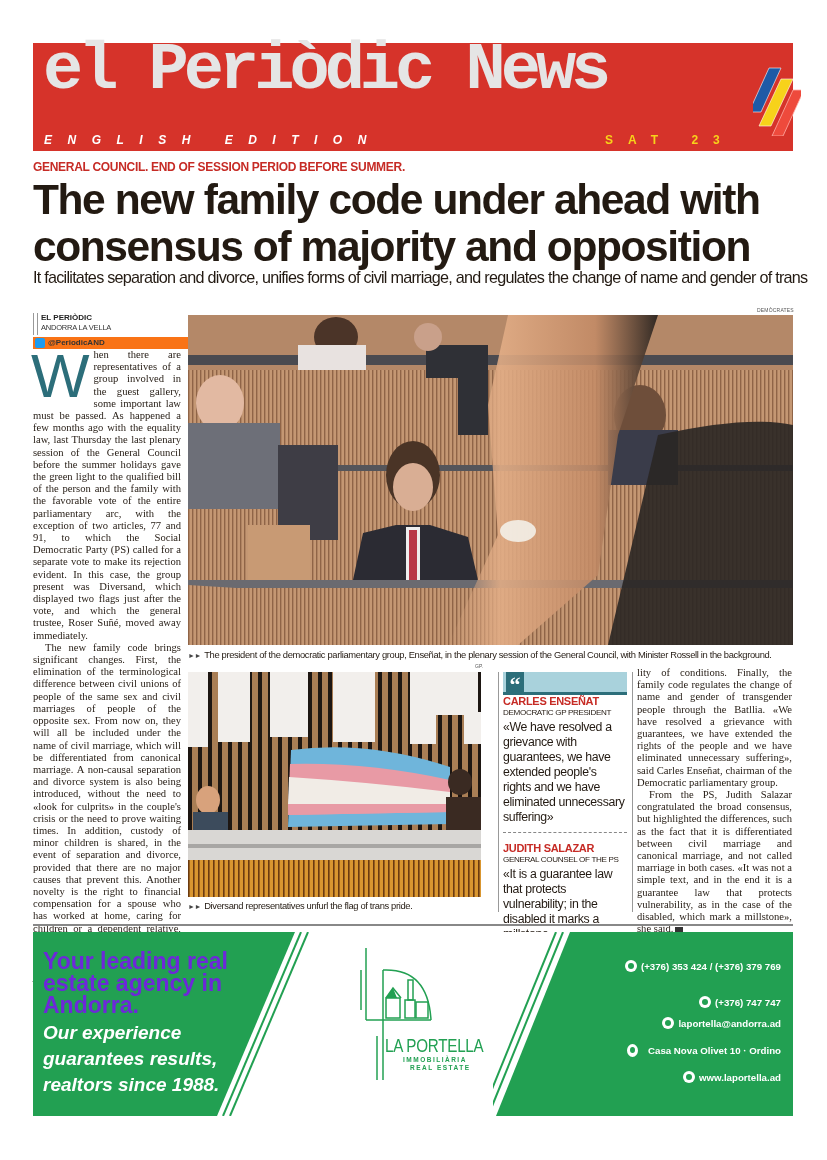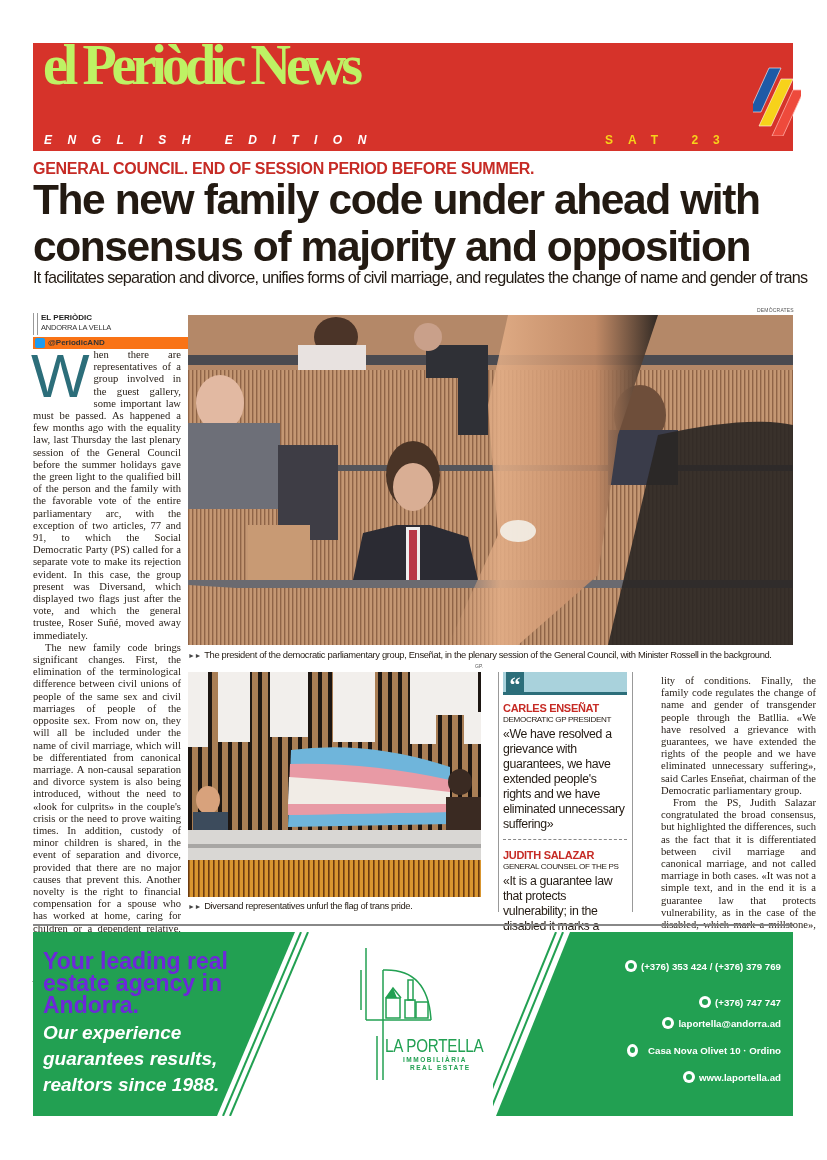--- a/index.html
+++ b/index.html
@@ -1,58 +1,58 @@
 <!DOCTYPE html>
 <html><head>
 <meta charset="utf-8">
 <style>
   html, body { margin:0; padding:0; background:#ffffff; }
   body { width:827px; height:1160px; position:relative; overflow:hidden; font-family:"Liberation Sans", sans-serif; color:#231a12; }
 
   
   .masthead { position:absolute; left:33px; top:43px; width:760px; height:108px; background:#d6332a; }
-  .logo { position:absolute; left:10px; top:-6px; font-family:Liberation Serif, serif; font-weight:bold; font-size:56px; letter-spacing:-5px; color:#bef264; line-height:1; white-space:nowrap; }
+  .logo { position:absolute; left:10px; top:-6px; font-family:Liberation Mono, monospace; font-weight:bold; font-size:67px; letter-spacing:-5px; color:#e5e5e5; line-height:1; white-space:nowrap; }
   .edition { position:absolute; left:11px; top:90px; font-size:12px; font-weight:bold; letter-spacing:15.5px; color:#fff;font-style:italic; }
   .date { position:absolute; left:572px; top:90px; font-size:12px; font-weight:bold; letter-spacing:15px; color:#f7d21a; }
   .stripes { position:absolute; left:720px; top:23px; width:48px; height:70px; }
 
-  .kicker { position:absolute; left:33px; top:160px; font-size:16px; font-weight:bold; color:#c62b25; letter-spacing:-0.3px; }
+  .kicker { position:absolute; left:33px; top:160px; font-size:12px; font-weight:bold; color:#c62b25; letter-spacing:-0.3px; }
   .headline { position:absolute; left:33px; top:176px; width:765px; font-size:42.5px; font-weight:bold; line-height:47px; letter-spacing:-1.4px; color:#231a12; }
   .subhead { position:absolute; left:33px; top:268px; width:770px; font-size:16.2px; letter-spacing:-0.75px; color:#231a12; white-space:nowrap; }
 
   
   .byline { position:absolute; left:33px; top:313px; width:148px; }
   .by-bar { position:absolute; left:0; top:0; width:3px; height:22px; border-left:1px solid #999; border-right:1px solid #999; }
   .by-name { position:absolute; left:8px; top:0; font-size:8px; font-weight:bold; color:#222; }
   .by-place { position:absolute; left:8px; top:10px; font-size:7.5px; color:#333; letter-spacing:-0.2px; }
   .by-tw { position:absolute; left:0; top:24px; width:176px; height:12px; background:#f97316; }
   .tw-icon { position:absolute; left:2px; top:1px; width:10px; height:10px; background:#1d9bf0; border-radius:2px; }
   .tw-handle { position:absolute; left:15px; top:1px; font-size:8px; font-weight:bold; color:#333; }
 
   
   .col { position:absolute; font-family:"Liberation Serif", serif; font-size:10.6px; line-height:12.2px; color:#231a12; text-align:justify; hyphens:auto; }
   .col1 { left:33px; top:349px; width:148px; height:560px; }
-  .col3 { left:661px; top:667px; width:155px; height:244px;margin-top:8px; }
+  .col3 { left:637px; top:667px; width:155px; height:244px; }
   .dropcap { float:left; font-family:"Liberation Sans", sans-serif; font-size:62px; line-height:50px; color:#2c6e7a; margin:2px 4px 0 -2px; font-weight:normal; }
   .col p { margin:0; text-indent:12px; }
   .col p.first { text-indent:0; }
   .endmark { display:inline-block; width:8px; height:5px; background:#333; margin-left:2px; }
 
   
   .credit { position:absolute; font-size:5px; color:#555; letter-spacing:0.2px; }
   .photo1 { position:absolute; left:188px; top:315px; width:605px; height:330px; overflow:hidden; }
   .photo2 { position:absolute; left:188px; top:672px; width:293px; height:225px; overflow:hidden; }
   .caption { position:absolute; font-size:9.4px; letter-spacing:-0.35px; color:#231a12; white-space:nowrap; }
   .cap-arrow { color:#444; font-size:7px; margin-right:3px; }
 
   
   .qbox { position:absolute; left:503px; top:672px; width:124px; }
   .qhead { height:20px; background:#a9d2dc; border-bottom:3px solid #2c6e7a; position:relative; }
   .qmark { position:absolute; left:3px; top:0; width:18px; height:20px; background:#2c6e7a; color:#fff; font-family:"Liberation Serif", serif; font-weight:bold; font-size:22px; line-height:26px; text-align:center; }
-  .qname { font-size:11px; font-weight:bold; color:#c62b25; margin-top:7px; letter-spacing:-0.3px; }
+  .qname { font-size:11px; font-weight:bold; color:#c62b25; letter-spacing:-0.3px; }
   .qrole { font-size:8.1px; color:#231a12; letter-spacing:-0.35px; margin-top:1px; }
   .qtext { font-size:12.3px; line-height:15px; color:#231a12; letter-spacing:-0.35px; margin-top:3px; }
   .qsep { border-top:1px dashed #888; margin:7px 0 5px; }
   .vrule { position:absolute; width:1px; background:#999; }
 
   
   .ad { position:absolute; left:33px; top:932px; width:760px; height:184px; background:#fff; }
   .ad-topline { position:absolute; left:33px; top:924px; width:760px; height:2px; background:#888; }
   .ad-left { position:absolute; left:0; top:0; width:300px; height:184px; }
   .ad-right { position:absolute; right:0; top:0; width:300px; height:184px; }

